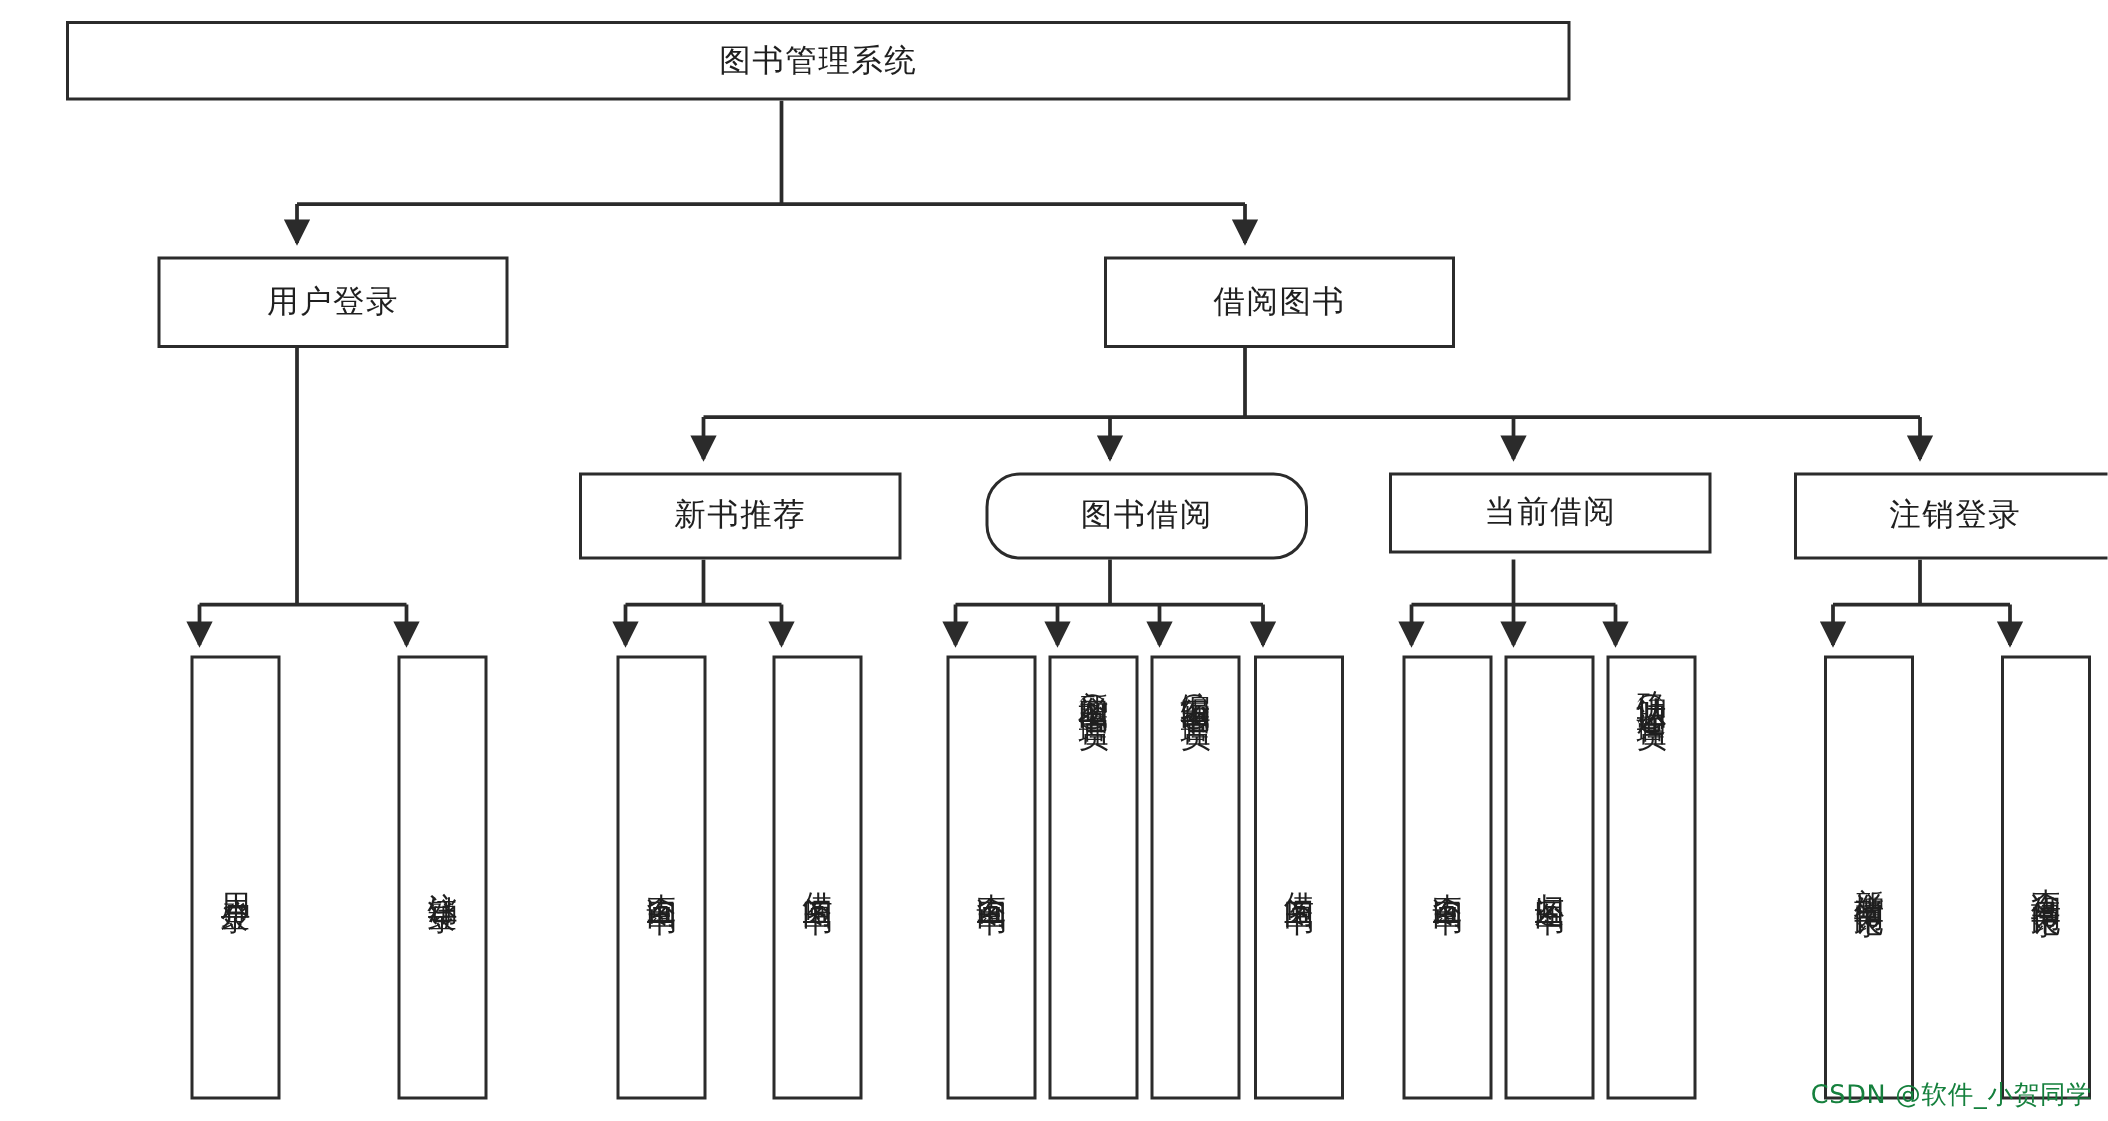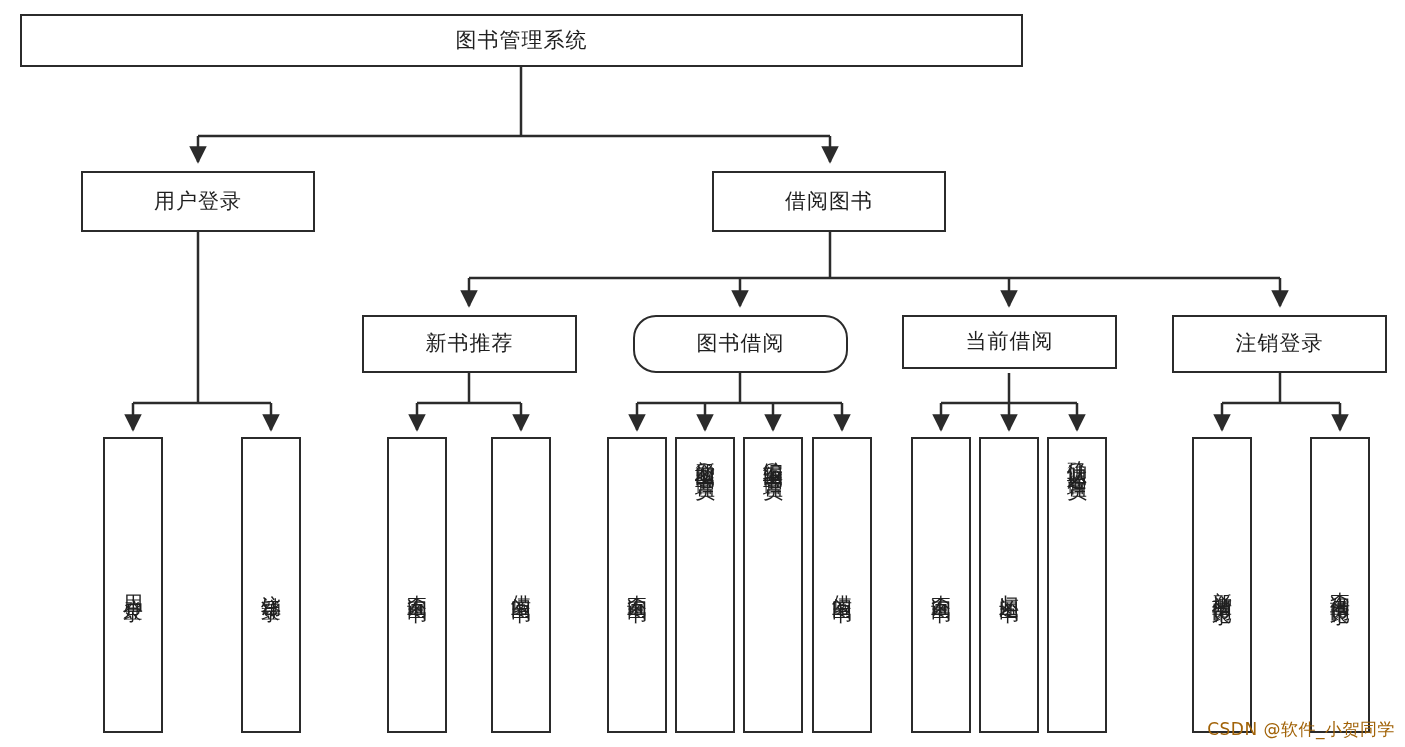--- a/index.html
+++ b/index.html
@@ -11,20 +11,21 @@
   svg.lines{position:absolute;left:0;top:0;width:1405px;height:747px;}
   .node{
     position:absolute;
     box-sizing:border-box;
     background:#ffffff;
     border:2px solid #2b2b2b;
     display:flex;
     align-items:center;
     justify-content:center;
     color:#1c1c1c;
+    margin-left:24px;
   }
   .node .lbl{
     font-size:21px;
     letter-spacing:1px;
     line-height:1.1;
     white-space:nowrap;
     color:#1f1f1f;
   }
   .node.leaf{
     align-items:flex-start;
@@ -41,21 +42,21 @@
   }
   .node.leaf.centered{
     align-items:center;
     padding-top:0;
   }
   .watermark{
     position:absolute;
     right:10px;
     bottom:6px;
     font-size:17px;
-    color:#a16207;
+    color:#15803d;
     letter-spacing:0.5px;
     white-space:nowrap;
     pointer-events:none;
   }
 </style>
 </head>
 <body>
 
 <div id="stage">
 

